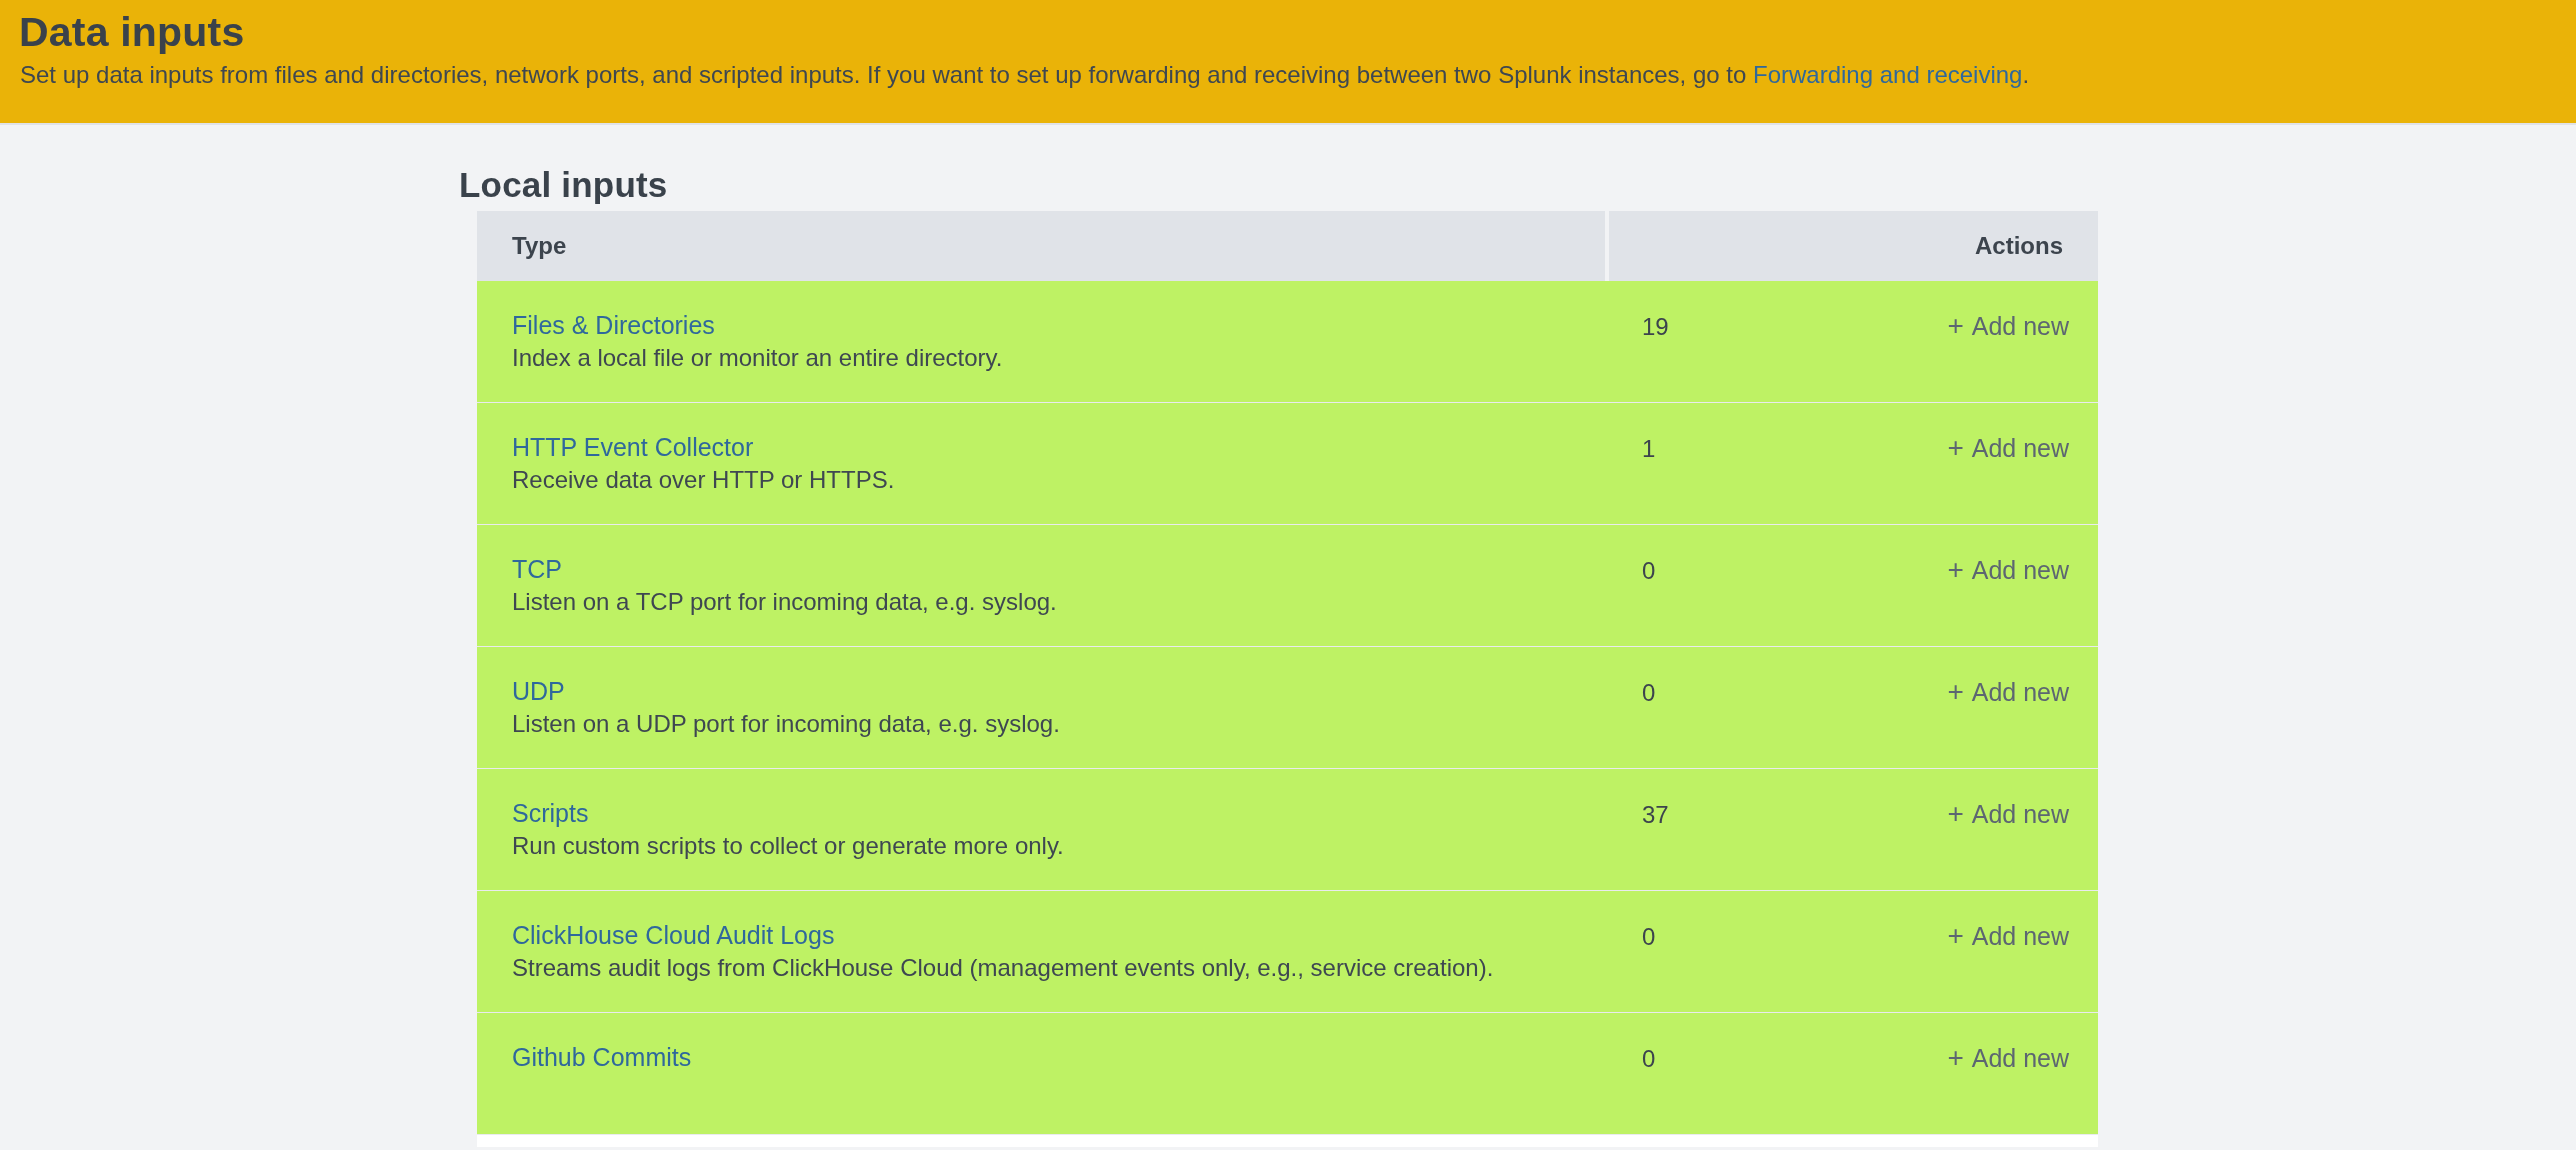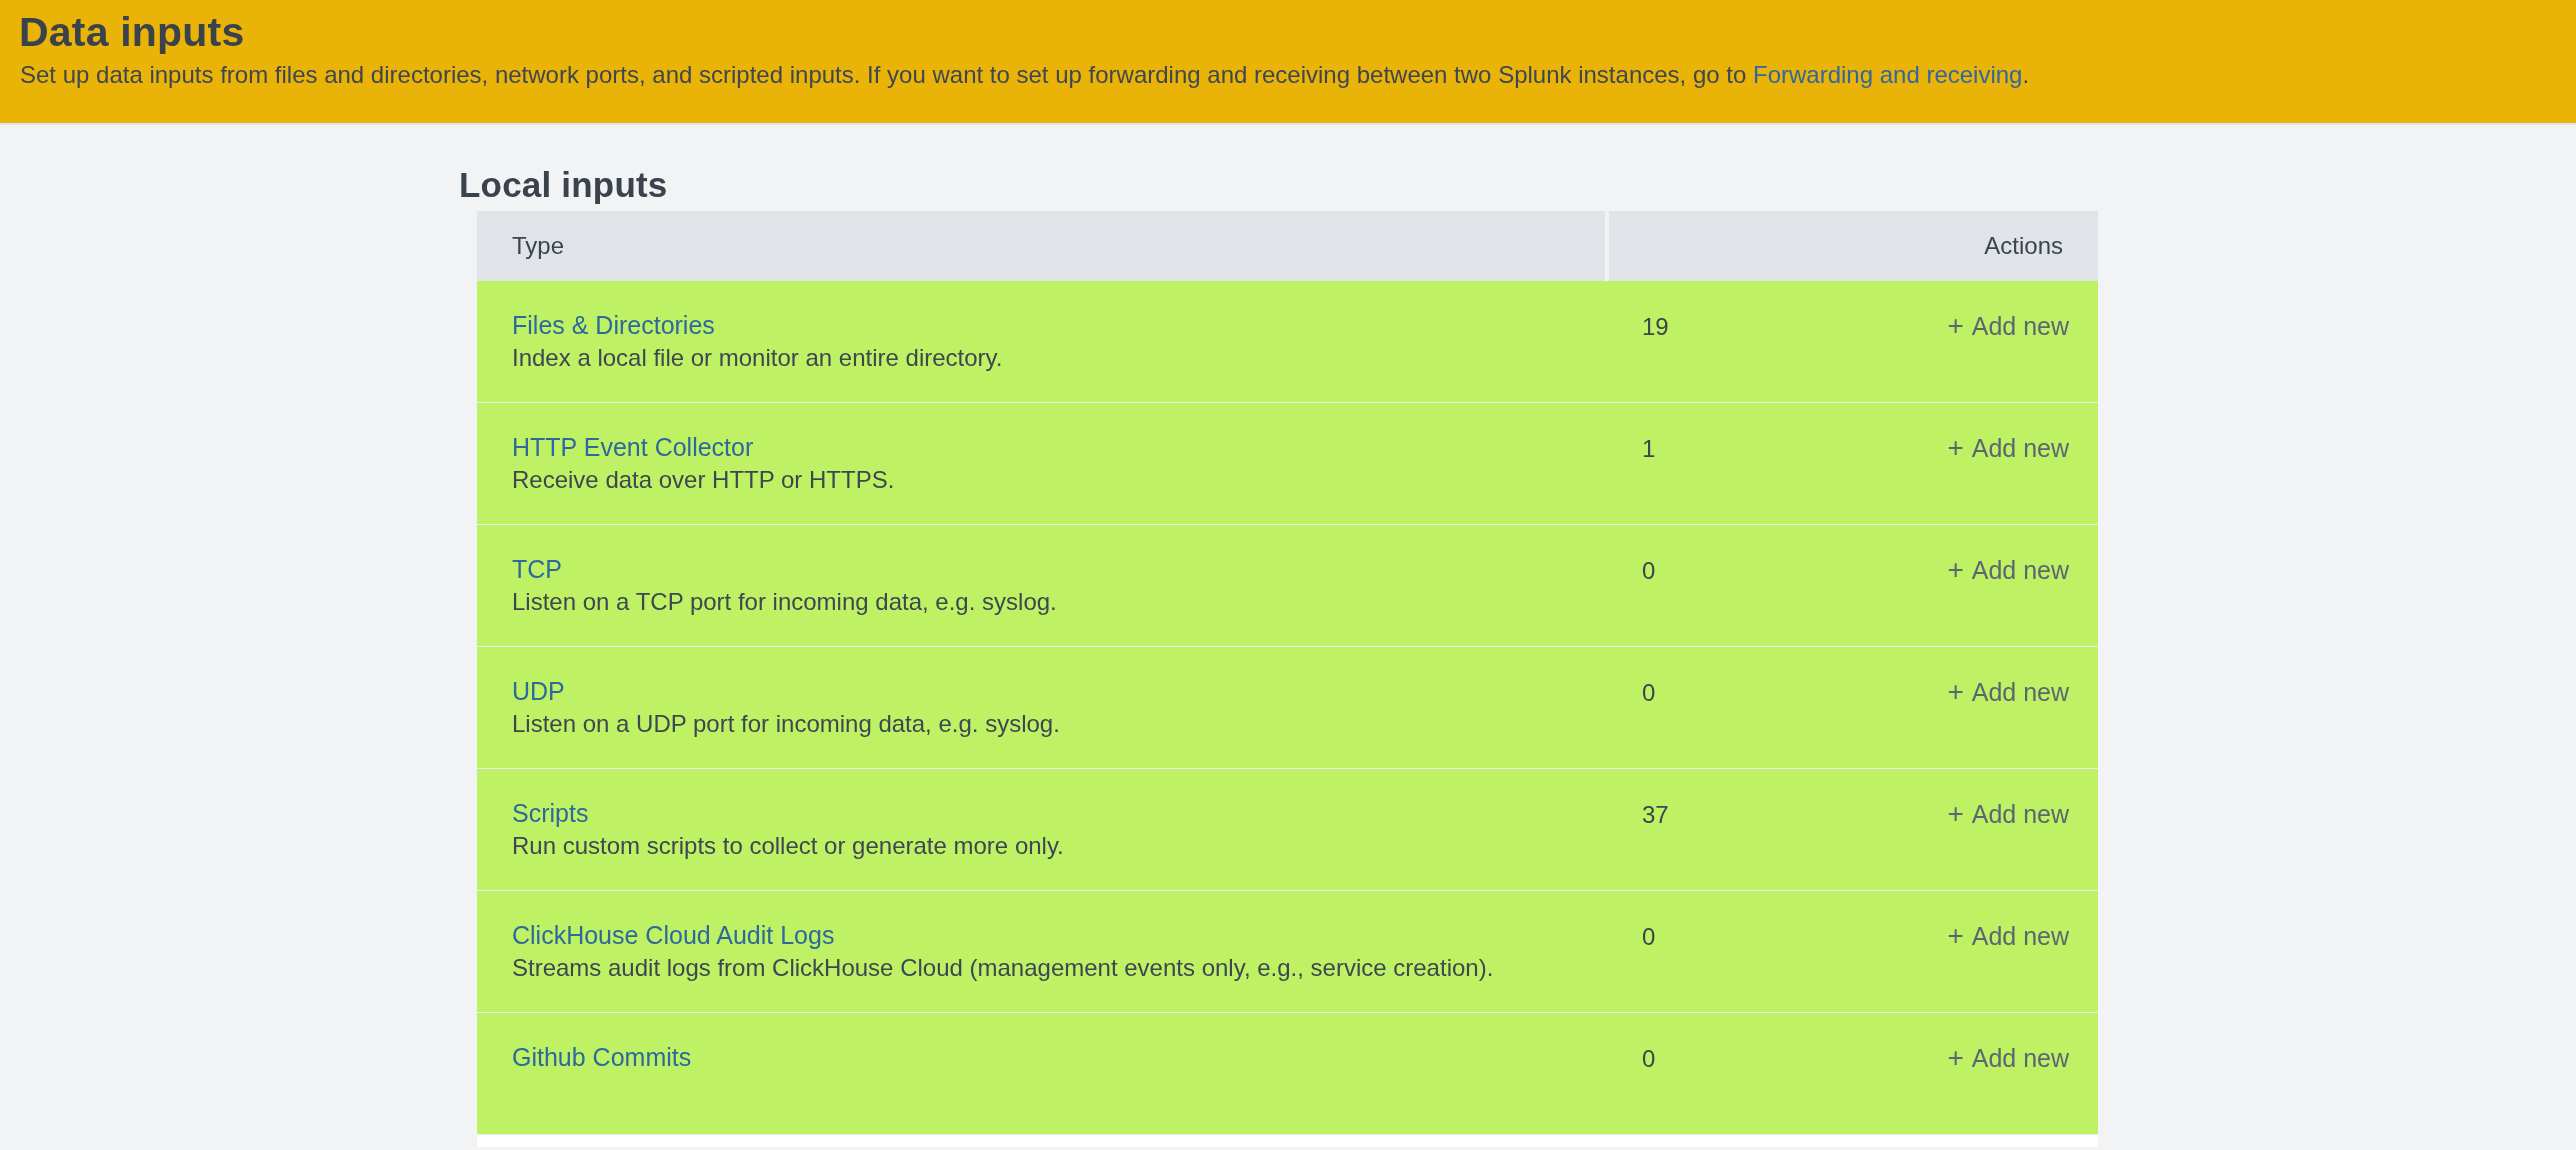--- a/index.html
+++ b/index.html
@@ -39,21 +39,21 @@
     color: #3a424b; letter-spacing: 0.2px; margin-top: 13px;
   }
 
   
   .inputs-table {
     position: absolute; left: 477px; top: 211px; width: 1621px;
   }
   .table-header { display: flex; height: 70px; }
   .th {
     background: #e0e3e8; color: #3c444d;
-    font-size: 24px; font-weight: normal;
+    font-size: 24px; font-weight: bold;
     display: flex; align-items: center;
   }
   .th-type   { width: 1093px; padding-left: 35px; margin-right: 3.5px; }
   .th-inputs { width: 165px;  padding-left: 31px; margin-right: 3.5px; }
   .th-actions{ flex: 1; justify-content: flex-end; padding-right: 35px; }
 
   .table-body { width: 1621px; }
   .row {
     position: relative; height: 121px; background: #bef264;
     border-bottom: 1.7px solid #e9ebee;

